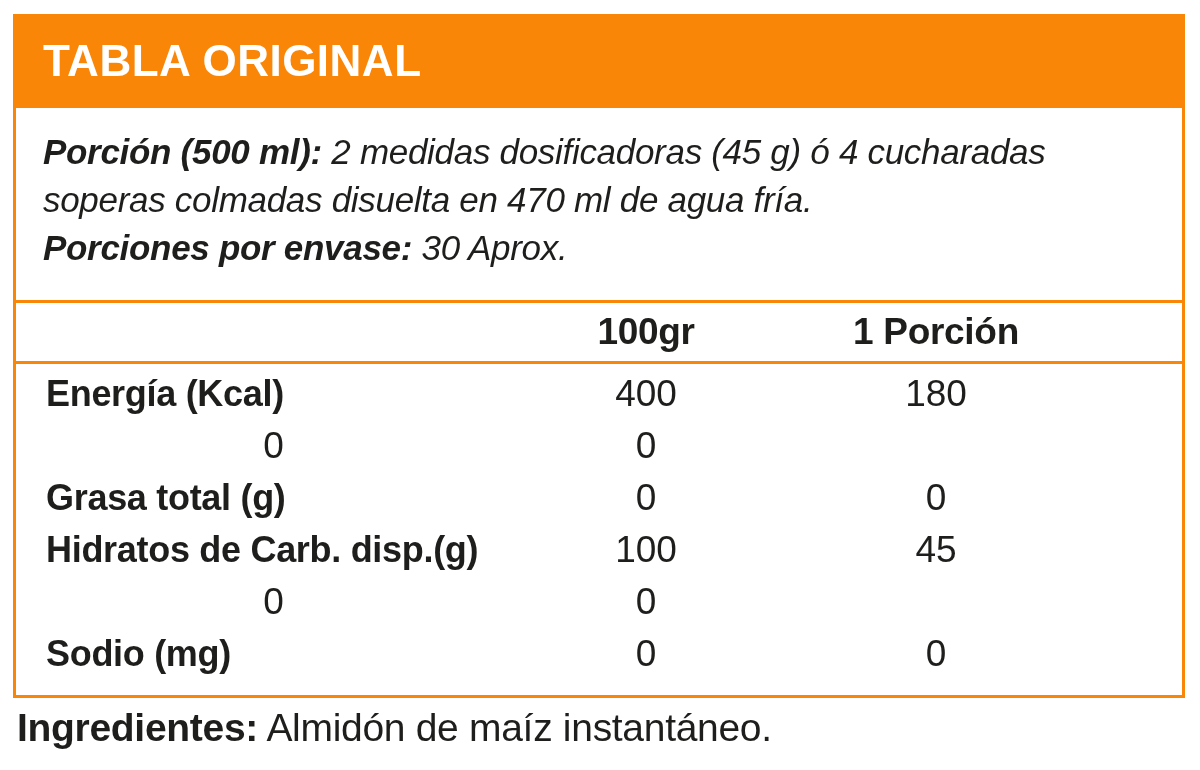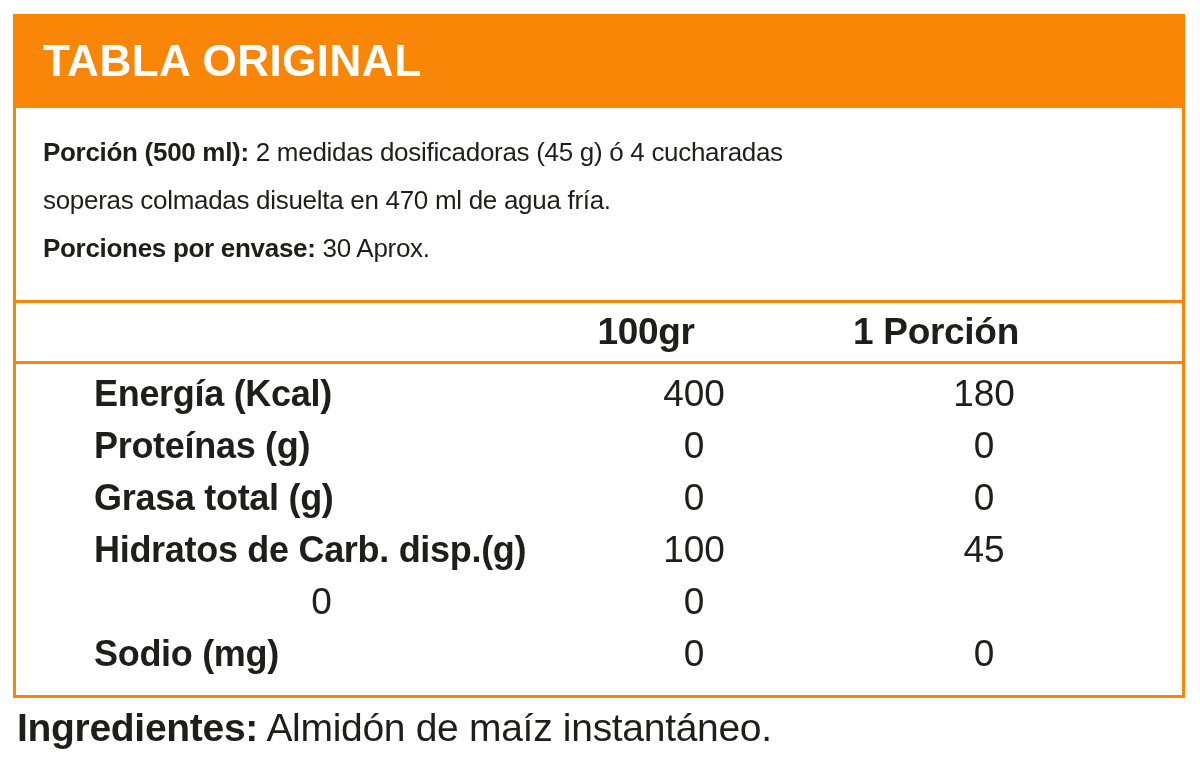--- a/index.html
+++ b/index.html
@@ -32,23 +32,24 @@
     padding-left: 30px;
   }
   .band .title {
     color: #ffffff;
     font-size: 44px;
     font-weight: 700;
     letter-spacing: 0.5px;
   }
   .serving {
     padding: 20px 20px 0 27px;
-    font-size: 26px;
+    font-size: 35px;
     line-height: 48px;
     letter-spacing: -0.3px;
+    font-style: italic;
   }
   .serving .line { white-space: nowrap; }
   .b { font-weight: 700; }
   .hr {
     height: 3px;
     background: var(--accent-orange);
   }
   .hr-top { margin-top: 28px; }
   .grid {
     display: grid;
@@ -58,21 +59,21 @@
     border-radius: 9px;
   }
   .thead { height: 58px; }
   .thead .cell {
     font-size: 37px;
     font-weight: 700;
     text-align: center;
     letter-spacing: -0.3px;
   }
   .tbody { padding-top: 4px; }
-  .row { height: 52px; margin-left: 48px; }
+  .row { height: 52px; }
   .row .label {
     font-size: 36px;
     font-weight: 700;
     white-space: nowrap;
     letter-spacing: -0.3px;
   }
   .row .label.plain { font-weight: 400; padding-left: 16px; }
   .row .val {
     font-size: 37px;
     font-weight: 400;
@@ -125,21 +126,20 @@
     <div class="tbody">
 
       <div class="grid row">
         <div class="label">Energía (Kcal)</div>
         <div class="val">400</div>
         <div class="val">180</div>
         <div></div>
       </div>
 
       <div class="grid row">
-        <div class="label">Proteínas (g)</div>
         <div class="val">0</div>
         <div class="val">0</div>
         <div></div>
       </div>
 
       <div class="grid row">
         <div class="label">Grasa total (g)</div>
         <div class="val">0</div>
         <div class="val">0</div>
         <div></div>

